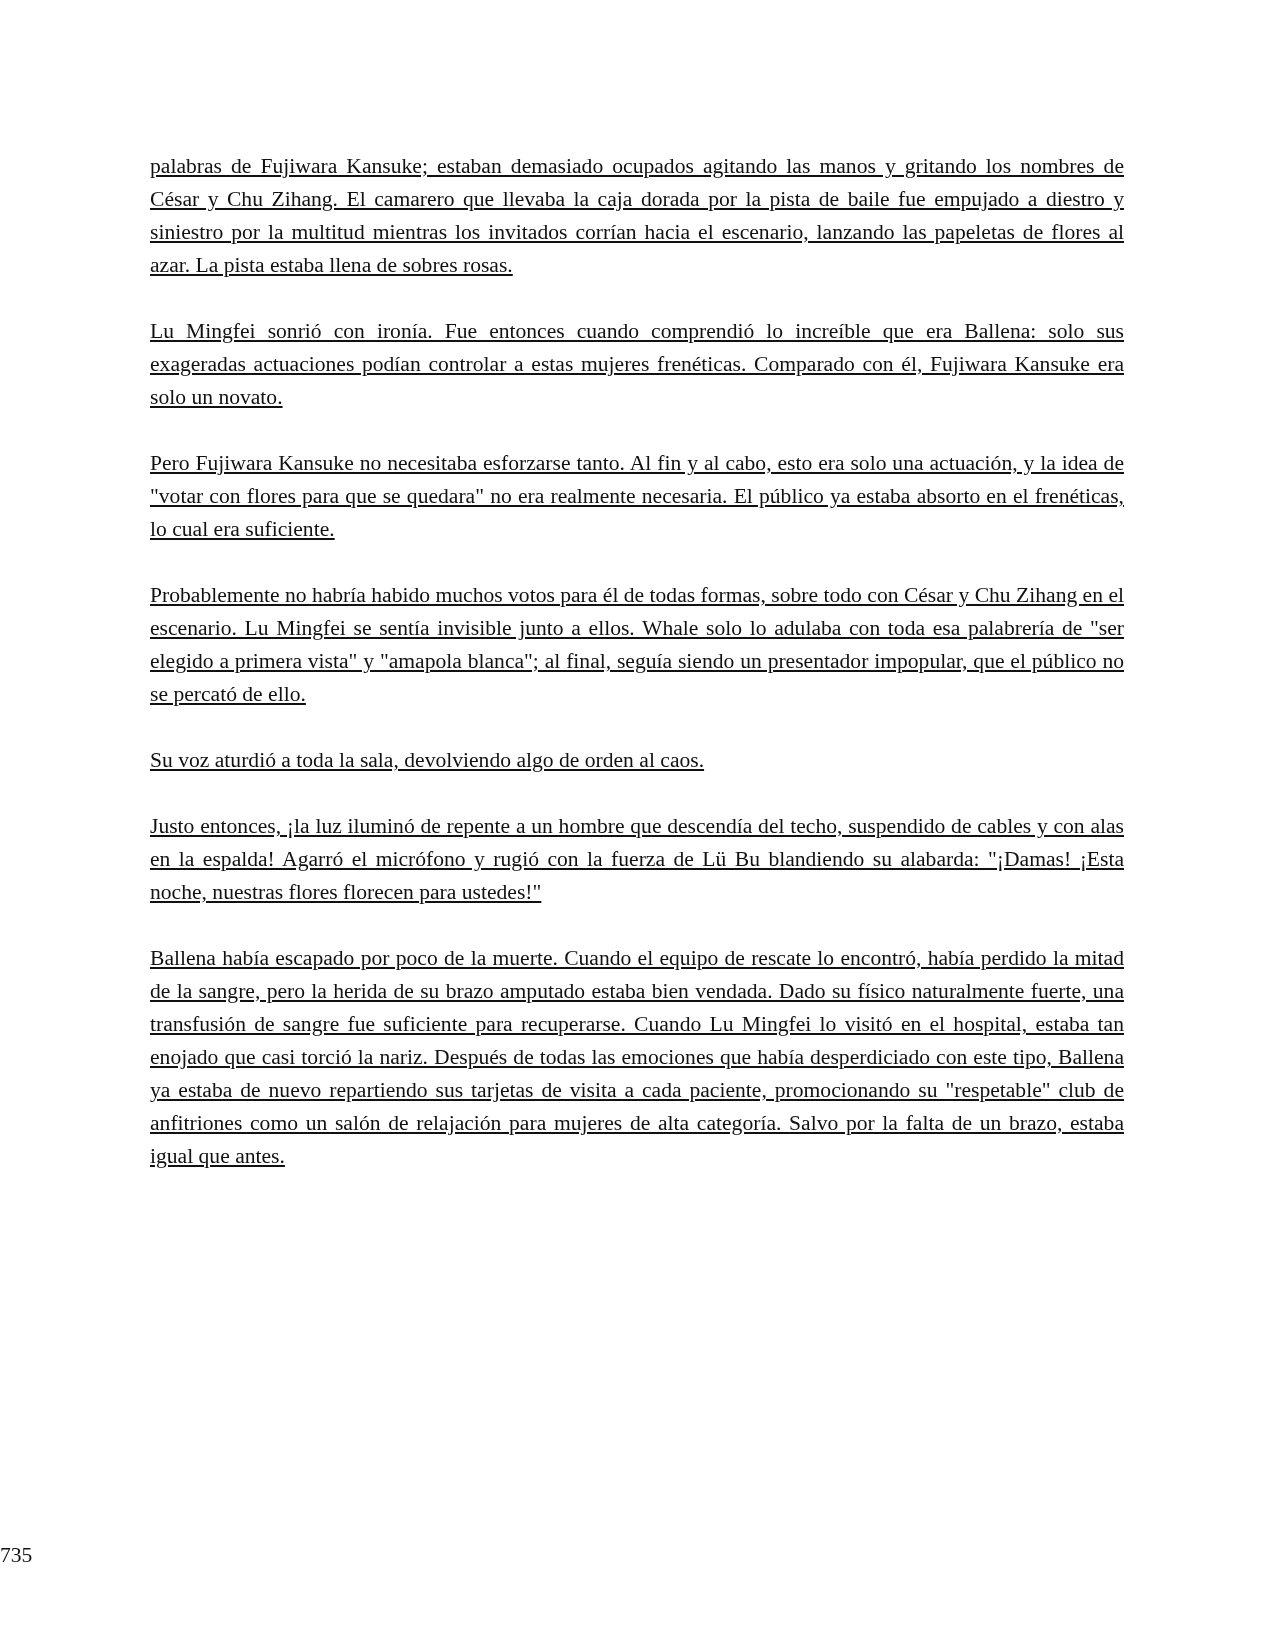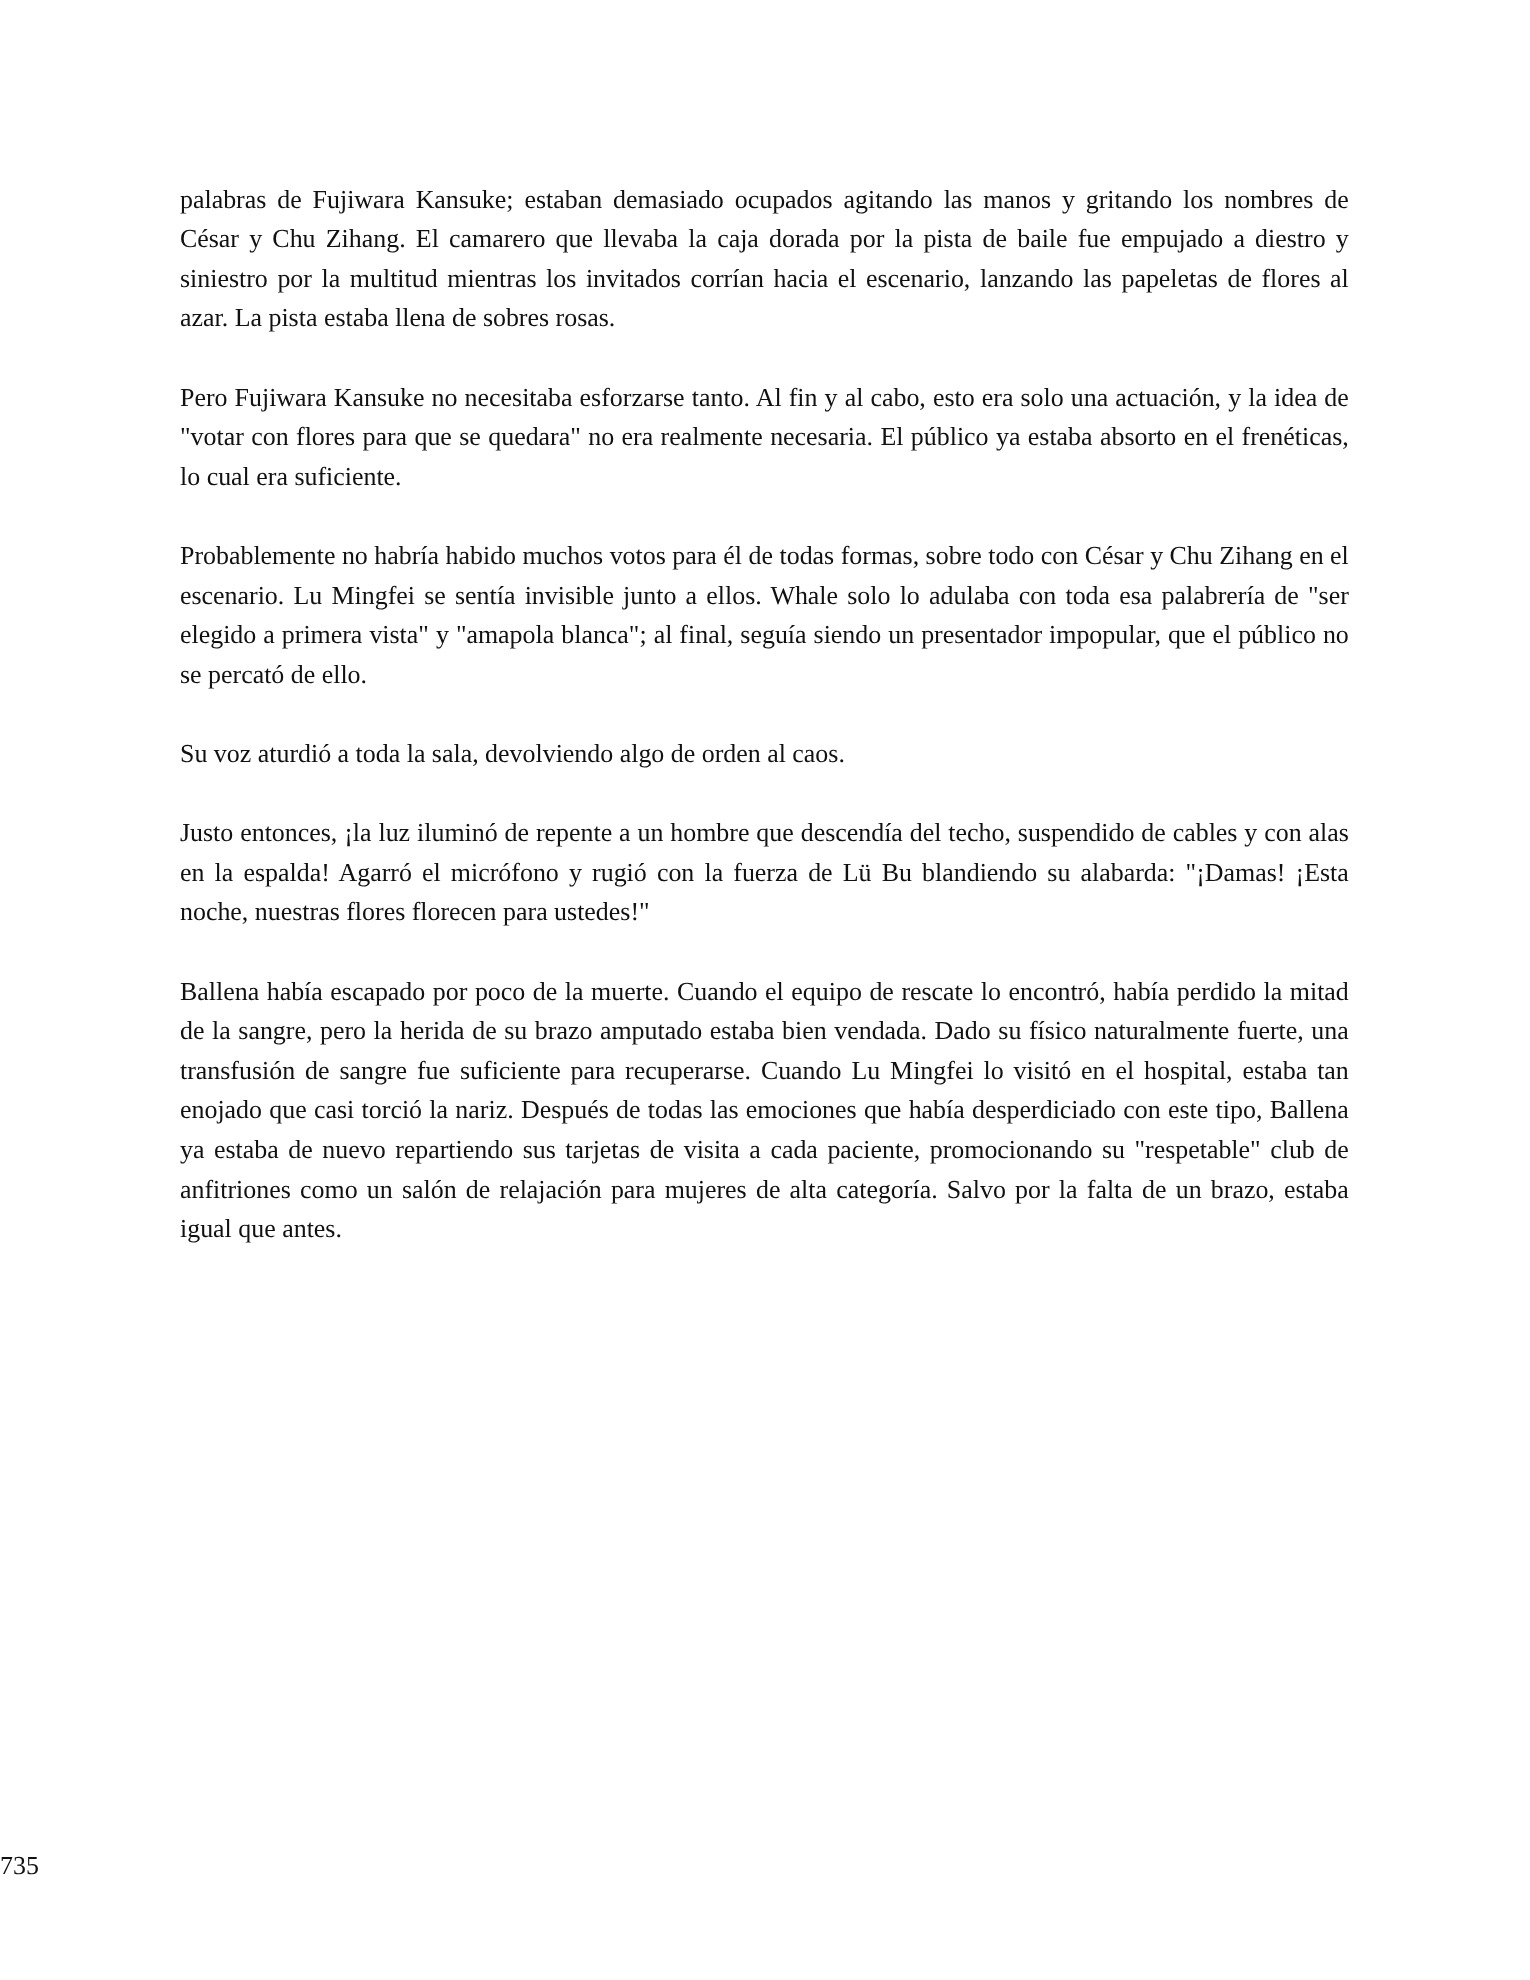--- a/index.html
+++ b/index.html
@@ -21,36 +21,38 @@
       top: 150px;
       width: 974px;
     }
     .para {
       margin: 0 0 33px 0;
       font-size: 21.6px;
       line-height: 33px;
       text-align: justify;
       text-align-last: left;
       hyphens: none;
+      text-decoration: underline;
     }
     .page-number {
       position: absolute;
       top: 1540px;
       left: 0;
       width: 1275px;
       text-align: left;
       font-size: 21.6px;
       line-height: 30px;
     }
   </style>
 </head>
 <body>
 
 <div class="page-body">
   <p class="para">palabras de Fujiwara Kansuke; estaban demasiado ocupados agitando las manos y gritando los nombres de César y Chu Zihang. El camarero que llevaba la caja dorada por la pista de baile fue empujado a diestro y siniestro por la multitud mientras los invitados corrían hacia el escenario, lanzando las papeletas de flores al azar. La pista estaba llena de sobres rosas.</p>
+  <p class="para">Lu Mingfei sonrió con ironía. Fue entonces cuando comprendió lo increíble que era Ballena: solo sus exageradas actuaciones podían controlar a estas mujeres frenéticas. Comparado con él, Fujiwara Kansuke era solo un novato.</p>
   <p class="para">Pero Fujiwara Kansuke no necesitaba esforzarse tanto. Al fin y al cabo, esto era solo una actuación, y la idea de "votar con flores para que se quedara" no era realmente necesaria. El público ya estaba absorto en el frenéticas, lo cual era suficiente.</p>
   <p class="para">Probablemente no habría habido muchos votos para él de todas formas, sobre todo con César y Chu Zihang en el escenario. Lu Mingfei se sentía invisible junto a ellos. Whale solo lo adulaba con toda esa palabrería de "ser elegido a primera vista" y "amapola blanca"; al final, seguía siendo un presentador impopular, que el público no se percató de ello.</p>
   <p class="para">Su voz aturdió a toda la sala, devolviendo algo de orden al caos.</p>
   <p class="para">Justo entonces, ¡la luz iluminó de repente a un hombre que descendía del techo, suspendido de cables y con alas en la espalda! Agarró el micrófono y rugió con la fuerza de Lü Bu blandiendo su alabarda: "¡Damas! ¡Esta noche, nuestras flores florecen para ustedes!"</p>
   <p class="para">Ballena había escapado por poco de la muerte. Cuando el equipo de rescate lo encontró, había perdido la mitad de la sangre, pero la herida de su brazo amputado estaba bien vendada. Dado su físico naturalmente fuerte, una transfusión de sangre fue suficiente para recuperarse. Cuando Lu Mingfei lo visitó en el hospital, estaba tan enojado que casi torció la nariz. Después de todas las emociones que había desperdiciado con este tipo, Ballena ya estaba de nuevo repartiendo sus tarjetas de visita a cada paciente, promocionando su "respetable" club de anfitriones como un salón de relajación para mujeres de alta categoría. Salvo por la falta de un brazo, estaba igual que antes.</p>
 </div>
 
 <div class="page-number">735</div>
 
 </body></html>

